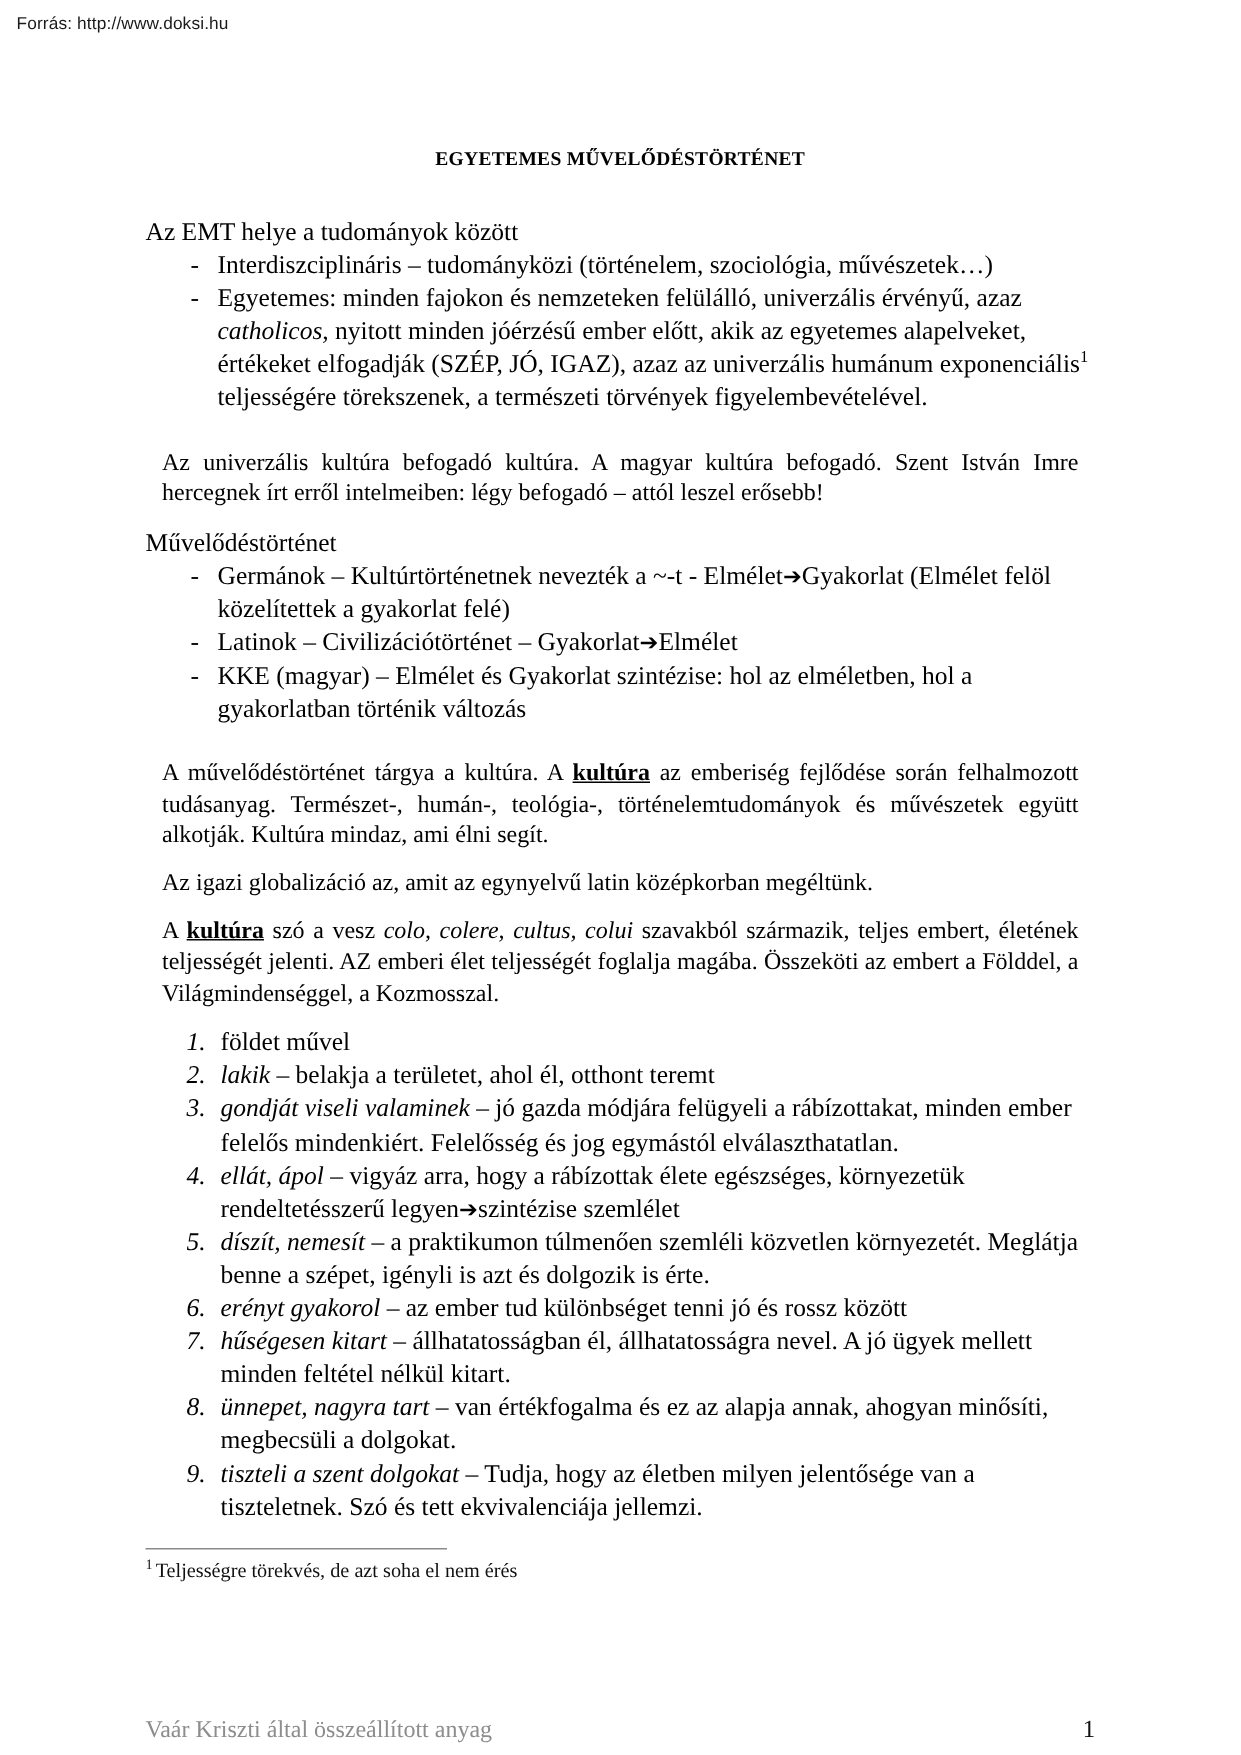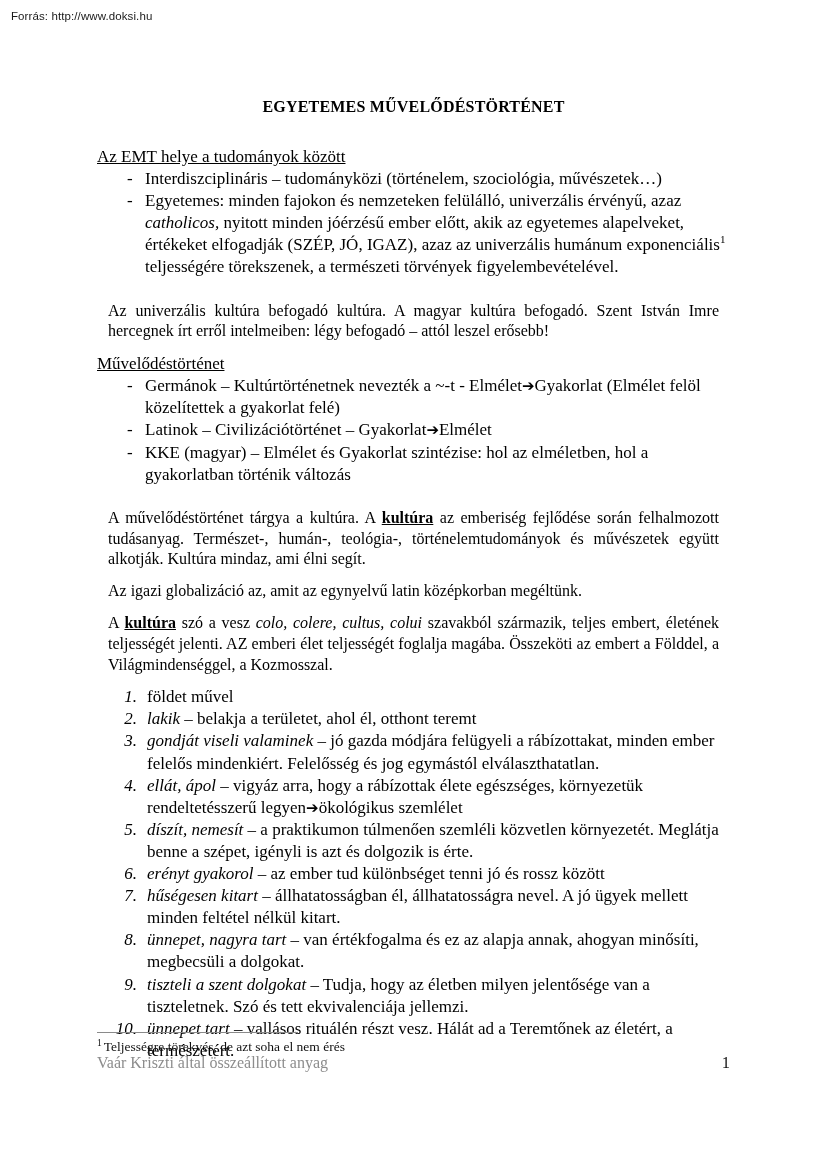--- a/index.html
+++ b/index.html
@@ -33,29 +33,28 @@
   .page {
     position: absolute;
     left: 97px;
     top: 0;
     width: 633px;
   }
 
   .doc-title {
     text-align: center;
     font-weight: bold;
-    font-size: 16px;
+    font-size: 13px;
     margin-top: 98px;
     margin-bottom: 0;
     letter-spacing: 0.2px;
   }
 
   .section-head {
     font-size: 17px;
-    text-decoration: underline;
     margin-top: 30px;
     line-height: 1.30;
   }
   .section-head.tight { margin-top: 0; }
 
   p.body {
     font-size: 16px;
     line-height: 1.30;
     text-align: justify;
     margin: 11px;
@@ -140,21 +139,21 @@
     font-size: 9.5px;
     vertical-align: super;
     line-height: 0;
     margin-right: 2px;
   }
 
   
   .page-footer {
     position: absolute;
     left: 97px;
-    top: 1053px;
+    top: 1143px;
     width: 633px;
     display: flex;
     justify-content: space-between;
     align-items: baseline;
   }
   .footer-note {
     font-size: 16px;
     color: #8d8d8d;
   }
   .footer-page-no {
@@ -192,27 +191,26 @@
 
   <p class="body left">Az igazi globalizáció az, amit az egynyelvű latin középkorban megéltünk.</p>
 
   <p class="body" id="para-latin"><span>A </span><span class="bdu">kultúra</span><span> szó a vesz </span><span class="it">colo, colere, cultus, colui</span><span> szavakból származik, teljes embert, életének teljességét jelenti. AZ emberi élet teljességét foglalja magába. Összeköti az embert a Földdel, a Világmindenséggel, a Kozmosszal.</span></p>
 
 
   <ol class="num-list" id="list-meanings">
       <li><span class="num-marker">1.</span><span><span>földet művel</span></span></li>
       <li><span class="num-marker">2.</span><span><span class="it">lakik</span><span> – belakja a területet, ahol él, otthont teremt</span></span></li>
       <li><span class="num-marker">3.</span><span><span class="it">gondját viseli valaminek</span><span> – jó gazda módjára felügyeli a rábízottakat, minden ember felelős mindenkiért. Felelősség és jog egymástól elválaszthatatlan.</span></span></li>
-      <li><span class="num-marker">4.</span><span><span class="it">ellát, ápol</span><span> – vigyáz arra, hogy a rábízottak élete egészséges, környezetük rendeltetésszerű legyen</span><span class="arrow">➔</span><span>ökológikus szemlélet</span></span></li>
+      <li><span class="num-marker">4.</span><span><span class="it">ellát, ápol</span><span> – vigyáz arra, hogy a rábízottak élete egészséges, környezetük rendeltetésszerű legyen</span><span class="arrow">➔</span><span>szintézise szemlélet</span></span></li>
       <li><span class="num-marker">5.</span><span><span class="it">díszít, nemesít</span><span> – a praktikumon túlmenően szemléli közvetlen környezetét. Meglátja benne a szépet, igényli is azt és dolgozik is érte.</span></span></li>
       <li><span class="num-marker">6.</span><span><span class="it">erényt gyakorol</span><span> – az ember tud különbséget tenni jó és rossz között</span></span></li>
       <li><span class="num-marker">7.</span><span><span class="it">hűségesen kitart</span><span> – állhatatosságban él, állhatatosságra nevel. A jó ügyek mellett minden feltétel nélkül kitart.</span></span></li>
       <li><span class="num-marker">8.</span><span><span class="it">ünnepet, nagyra tart</span><span> – van értékfogalma és ez az alapja annak, ahogyan minősíti, megbecsüli a dolgokat.</span></span></li>
       <li><span class="num-marker">9.</span><span><span class="it">tiszteli a szent dolgokat</span><span> – Tudja, hogy az életben milyen jelentősége van a tiszteletnek. Szó és tett ekvivalenciája jellemzi.</span></span></li>
-      <li><span class="num-marker">10.</span><span><span class="it">ünnepet tart</span><span> – vallásos rituálén részt vesz. Hálát ad a Teremtőnek az életért, a természetért.</span></span></li>
     </ol>
 
 </div>
 
 <div class="footnote-area">
   <div class="footnote-rule"></div>
   <div class="footnote-text">
     <sup>1</sup><span>Teljességre törekvés, de azt soha el nem érés</span>
   </div>
 </div>

